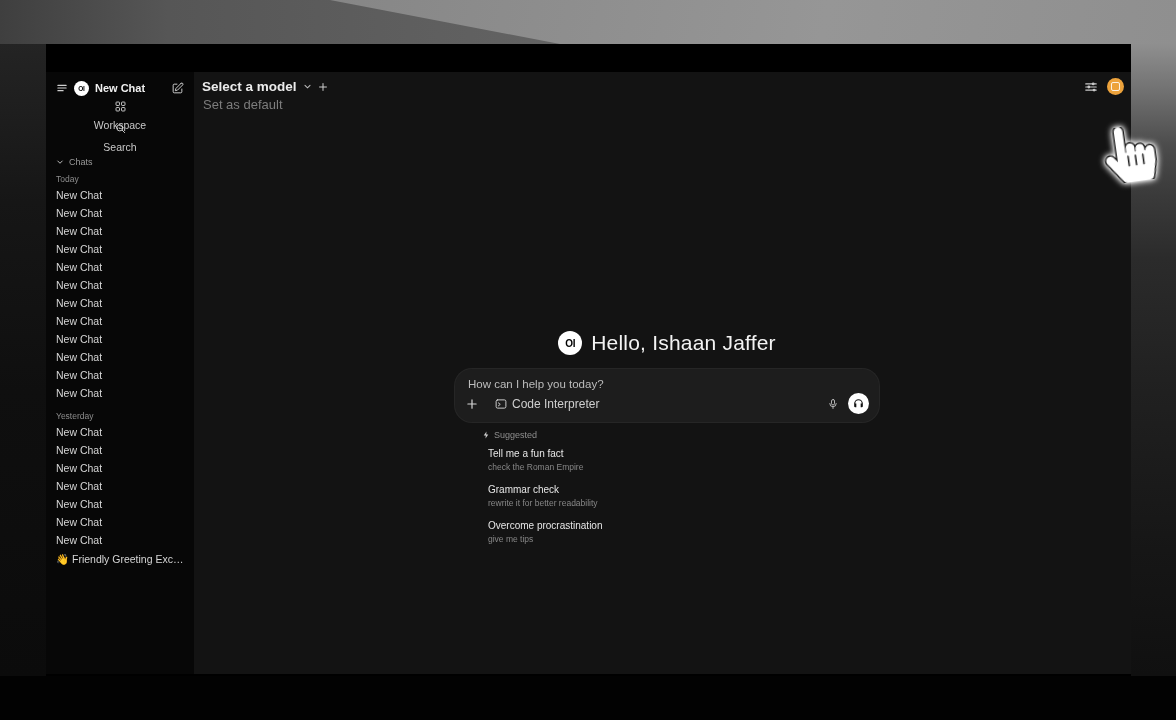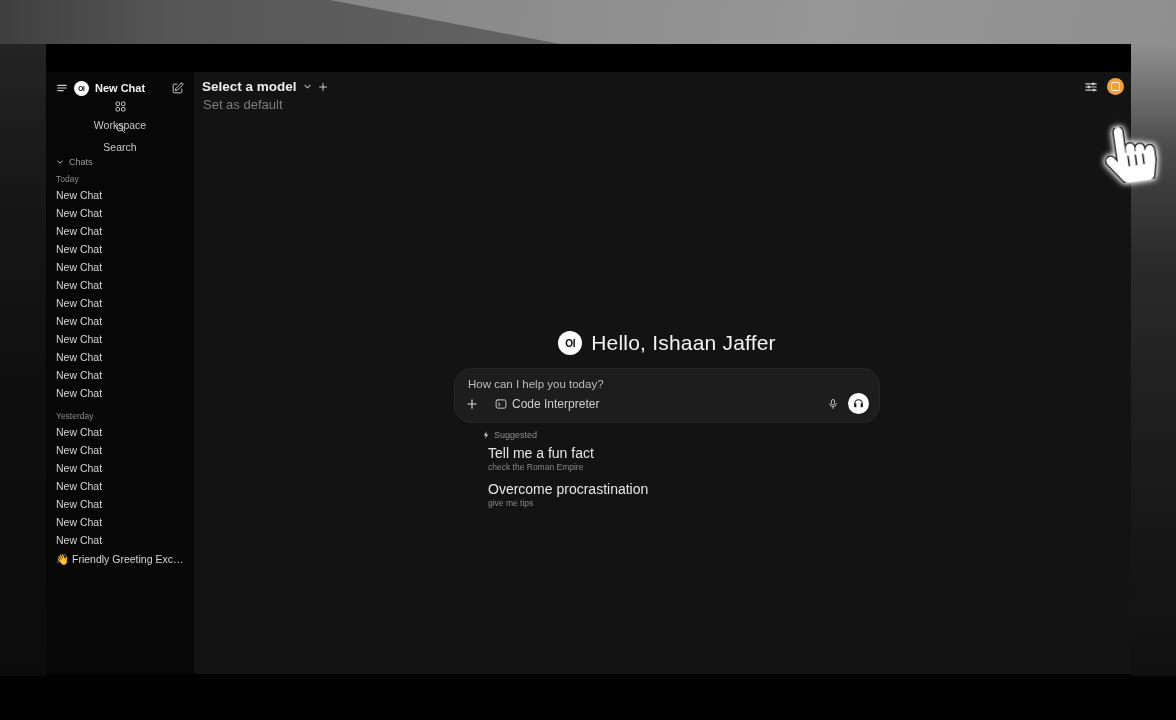--- a/index.html
+++ b/index.html
@@ -67,21 +67,21 @@
   .ci-chip{display:flex;align-items:center;gap:5px;margin-left:17px;color:#cfcfcf;cursor:pointer;}
   .ci-chip .lbl{font-size:12px;font-weight:500;}
   .bar-spacer{flex:1;}
   .mic-btn{color:#c4c4c4;display:flex;align-items:center;cursor:pointer;margin-right:9px;}
   .hp-btn{width:21px;height:21px;border-radius:50%;background:#fff;color:#111;display:flex;
           align-items:center;justify-content:center;cursor:pointer;}
 
   .suggested-label{display:flex;align-items:center;gap:4px;margin:8px 0 0 27px;color:#8f8f8f;font-size:9px;}
   .sugg-list{margin:7px 0 0 33px;}
   .sugg-item{margin-bottom:10px;cursor:pointer;}
-  .sugg-title{font-size:14px;font-weight:500;color:#e6e6e6;line-height:13px;}
+  .sugg-title{font-size:10px;font-weight:500;color:#e6e6e6;line-height:13px;}
   .sugg-sub{font-size:8.5px;color:#878787;line-height:11px;margin-top:2px;}
 
   
   .cursor{position:absolute;left:1104px;top:126px;width:52px;height:56px;pointer-events:none;
           filter:drop-shadow(0 0 3px rgba(255,255,255,.95)) drop-shadow(0 0 1px rgba(255,255,255,.9));
           transform:rotate(-8deg);}
 </style>
 </head>
 <body>
 
@@ -260,20 +260,24 @@
             <span>Suggested</span>
           </div>
 
           <div class="sugg-list">
 
               <div class="sugg-item">
                 <div class="sugg-title">Tell me a fun fact</div>
                 <div class="sugg-sub">check the Roman Empire</div>
               </div>
 
+              <div class="sugg-item">
+                <div class="sugg-title">Grammar check</div>
+                <div class="sugg-sub">rewrite it for better readability</div>
+              </div>
 
               <div class="sugg-item">
                 <div class="sugg-title">Overcome procrastination</div>
                 <div class="sugg-sub">give me tips</div>
               </div>
             </div>
         </div>
 
       </main>
     </div>

